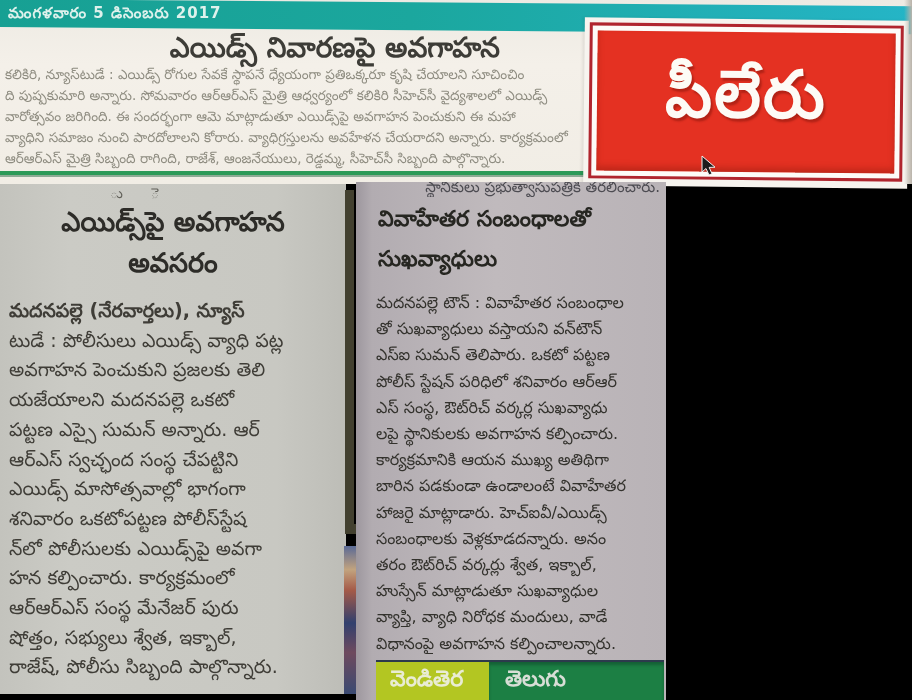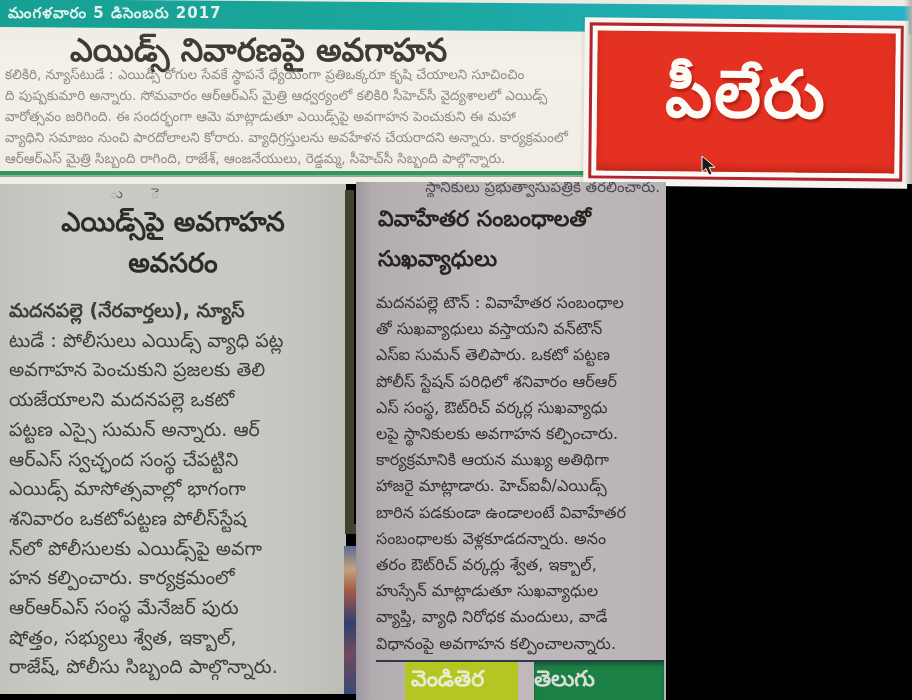--- a/index.html
+++ b/index.html
@@ -10,22 +10,22 @@
   
   .top-clip { position:absolute; left:0; top:0; width:912px; height:184px;
     background:linear-gradient(180deg,#edeae3 0%,#f4f0e9 35%,#f1ede5 100%); }
   .scan-edge { position:absolute; right:0; top:0; width:8px; height:184px;
     background:linear-gradient(90deg, rgba(0,0,0,0), #b9b3aa); }
   .date-strip { position:absolute; left:-4px; top:-1px; width:924px; height:28px;
     background:linear-gradient(90deg,#17a093 0%,#1ba79e 45%,#25b5c7 100%);
     transform:rotate(0.45deg); transform-origin:left top; }
   .date-text { position:absolute; left:8px; top:4px; color:#e9f6f1; font-size:15px;
     font-weight:bold; letter-spacing:1px; opacity:.95; filter:blur(.35px); }
-  .top-headline { position:absolute; left:70px; top:31px; width:430px; text-align:left;
-    font-size:32px; font-weight:bold; color:#3d3c37; }
+  .top-headline { position:absolute; left:70px; top:31px; width:430px; text-align:right;
+    font-size:28px; font-weight:bold; color:#3d3c37; }
   .top-body { position:absolute; left:5px; top:64px; width:584px; font-size:13.5px;
     line-height:21px; color:#8e8c80; text-align:justify; filter:blur(.45px); }
   .green-rule { position:absolute; left:0; top:171px; width:590px; height:4px;
     background:#2c9a58; box-shadow:0 2px 0 rgba(20,90,50,.45); }
 
   .logo-outer { position:absolute; left:584px; top:19px; width:324px; height:168px;
     background:#f7f4ef; transform:rotate(0.6deg); box-shadow:-2px 0 3px rgba(0,0,0,.08); }
   .logo-border { position:absolute; left:5px; right:5px; top:5px; bottom:7px;
     border:3px solid #b0252e; background:#fdfbf8; }
   .logo-red { position:absolute; left:5px; right:5px; top:5px; bottom:5px; background:#e43122;
@@ -60,24 +60,24 @@
     overflow:hidden; font-size:15px; color:#4c4b51; }
   .right-partial > span { display:block; margin-top:-4px;text-align:right; }
   .right-headline { position:absolute; top:17px; left:22px; width:284px; font-weight:bold;
     font-size:22px; line-height:40px; color:#262621; }
   .right-body { position:absolute; top:108px; left:20px; width:284px; font-size:16px;
     line-height:26.2px; color:#33322d; text-align:justify; }
 
   .footer-bar { position:absolute; left:20px; top:478px; width:288px; height:40px;
     display:flex; border-top:2px solid #2c3a4c; }
   .footer-left { width:113px; background:#b3c622; color:#e9ecd4; font-size:22px;
-    font-weight:bold; display:flex; align-items:center; padding-left:6px;margin-left:29px; }
+    font-weight:bold; display:flex; align-items:center; padding-left:14px; }
   .footer-right { flex:1; background:#1c7f44; color:#d8ded6; font-size:22px;
-    font-weight:bold; display:flex; align-items:center; 
-    box-shadow:inset 0 3px 3px rgba(10,40,30,.35);margin-left:16px; }
+    font-weight:bold; display:flex; align-items:center; padding-left:16px;
+    box-shadow:inset 0 3px 3px rgba(10,40,30,.35); }
 </style>
 </head>
 <body>
 
 <div id="stage">
 
   <div class="top-clip">
     <div class="date-strip"></div>
     <div class="date-text">మంగళవారం 5 డిసెంబరు 2017</div>
     <div class="top-headline">ఎయిడ్స్ నివారణపై అవగాహన</div>
@@ -140,22 +140,22 @@
       <div>సుఖవ్యాధులు</div>
     </div>
     <div class="right-body">
         <div class="line">మదనపల్లె టౌన్ : వివాహేతర సంబంధాల</div>
         <div class="line">తో సుఖవ్యాధులు వస్తాయని వన్‌టౌన్</div>
         <div class="line">ఎస్ఐ సుమన్ తెలిపారు. ఒకటో పట్టణ</div>
         <div class="line">పోలీస్ స్టేషన్ పరిధిలో శనివారం ఆర్ఆర్</div>
         <div class="line">ఎస్ సంస్థ, ఔట్‌రిచ్ వర్కర్ల సుఖవ్యాధు</div>
         <div class="line">లపై స్థానికులకు అవగాహన కల్పించారు.</div>
         <div class="line">కార్యక్రమానికి ఆయన ముఖ్య అతిథిగా</div>
+        <div class="line">బారిన పడకుండా ఉండాలంటే వివాహేతర</div>
         <div class="line">హాజరై మాట్లాడారు. హెచ్ఐవీ/ఎయిడ్స్</div>
-        <div class="line">బారిన పడకుండా ఉండాలంటే వివాహేతర</div>
         <div class="line">సంబంధాలకు వెళ్లకూడదన్నారు. అనం</div>
         <div class="line">తరం ఔట్‌రిచ్ వర్కర్లు శ్వేత, ఇక్బాల్,</div>
         <div class="line">హుస్సేన్ మాట్లాడుతూ సుఖవ్యాధుల</div>
         <div class="line">వ్యాప్తి, వ్యాధి నిరోధక మందులు, వాడే</div>
         <div class="line">విధానంపై అవగాహన కల్పించాలన్నారు.</div>
       </div>
 
     <div class="footer-bar">
       <div class="footer-left">వెండితెర</div>
       <div class="footer-right">తెలుగు</div>

